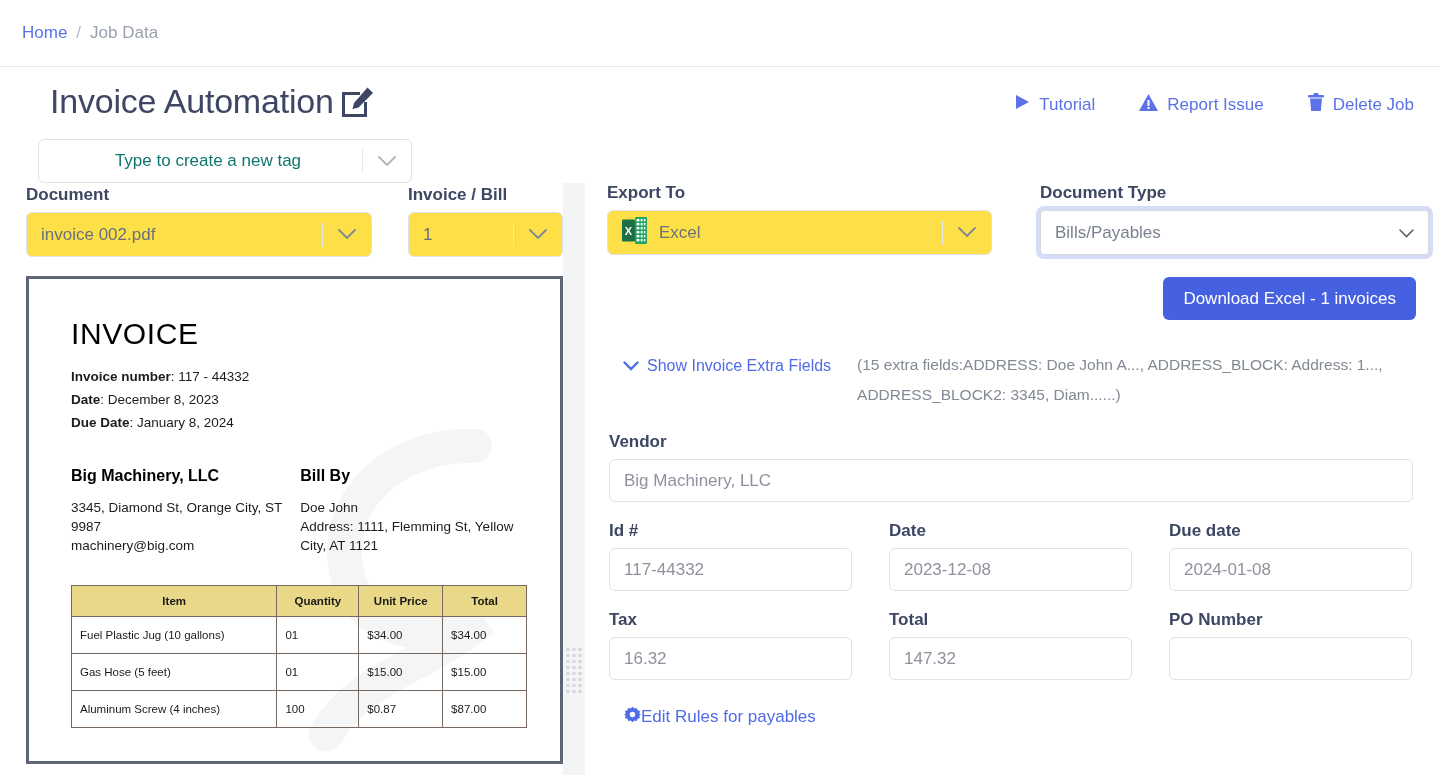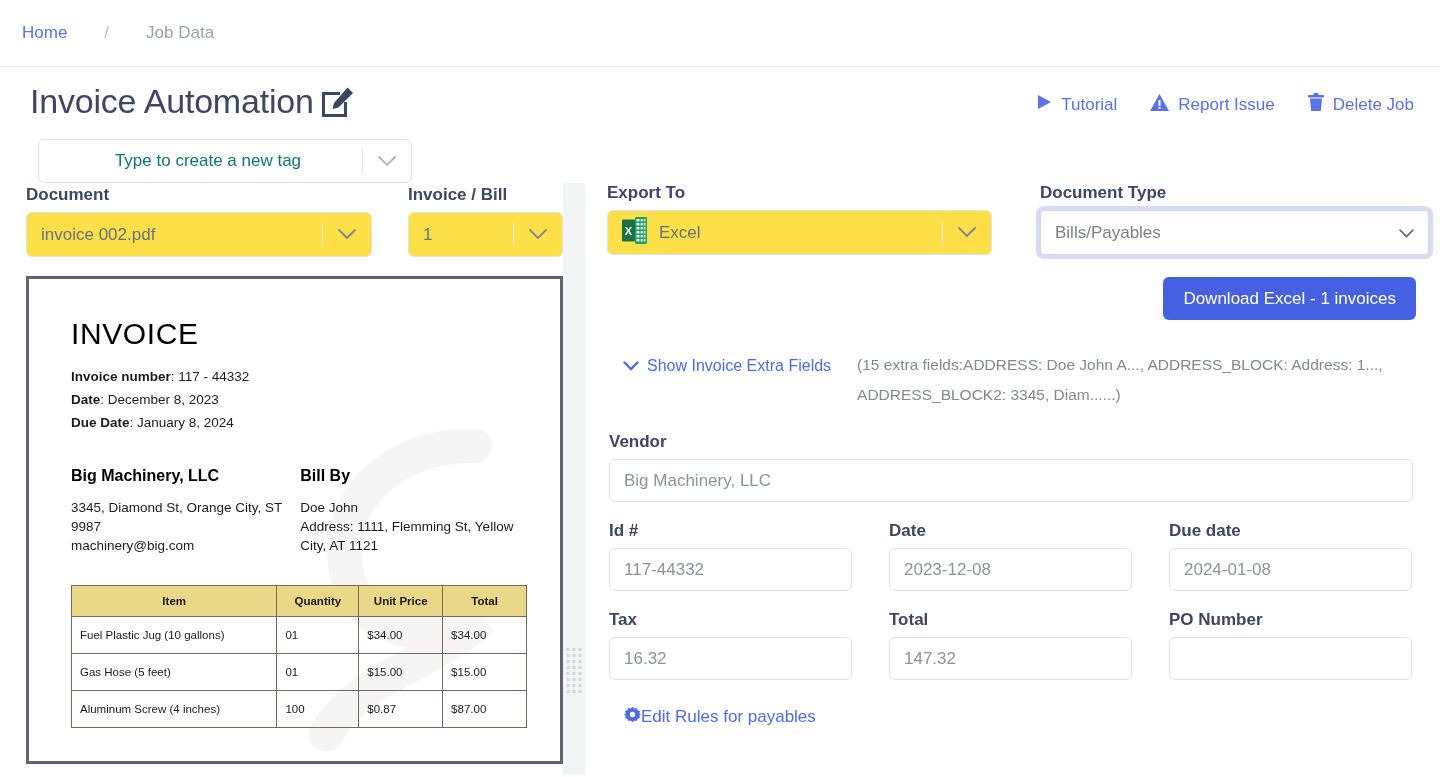--- a/index.html
+++ b/index.html
@@ -13,21 +13,20 @@
   }
 
   
   .breadcrumb-bar {
     height: 67px;
     border-bottom: 1px solid #e6e8ec;
     display: flex;
     align-items: center;
     padding-left: 22px;
     background: #ffffff;
-    gap: 28px;
   }
   .crumb-link {
     color: #5b72e8;
     font-size: 17px;
     text-decoration: none;
     cursor: pointer;
   }
   .crumb-sep {
     color: #b6bac4;
     font-size: 17px;
@@ -38,35 +37,35 @@
     font-size: 17px;
   }
 
   
   .title-row {
     display: flex;
     align-items: flex-start;
     justify-content: space-between;
     padding: 14px 26px 0 30px;
   }
-  .title-left { display: flex; align-items: center; gap: 6px; }
+  .title-left { display: flex; align-items: center; gap: 6px; margin-left: 20px; }
   .page-title {
     font-size: 34px;
     font-weight: 400;
     color: #3d4662;
     letter-spacing: -0.2px;
     line-height: 1.1;
     margin: 0;
   }
   .edit-icon { display: block; margin-top: 4px; cursor: pointer; }
 
   .title-actions {
     display: flex;
     align-items: center;
-    gap: 33px;
+    gap: 44px;
     padding-top: 12px;
   }
   .action-btn {
     display: flex;
     align-items: center;
     gap: 9px;
     color: #5b72e8;
     font-size: 17px;
     cursor: pointer;
     background: none;

